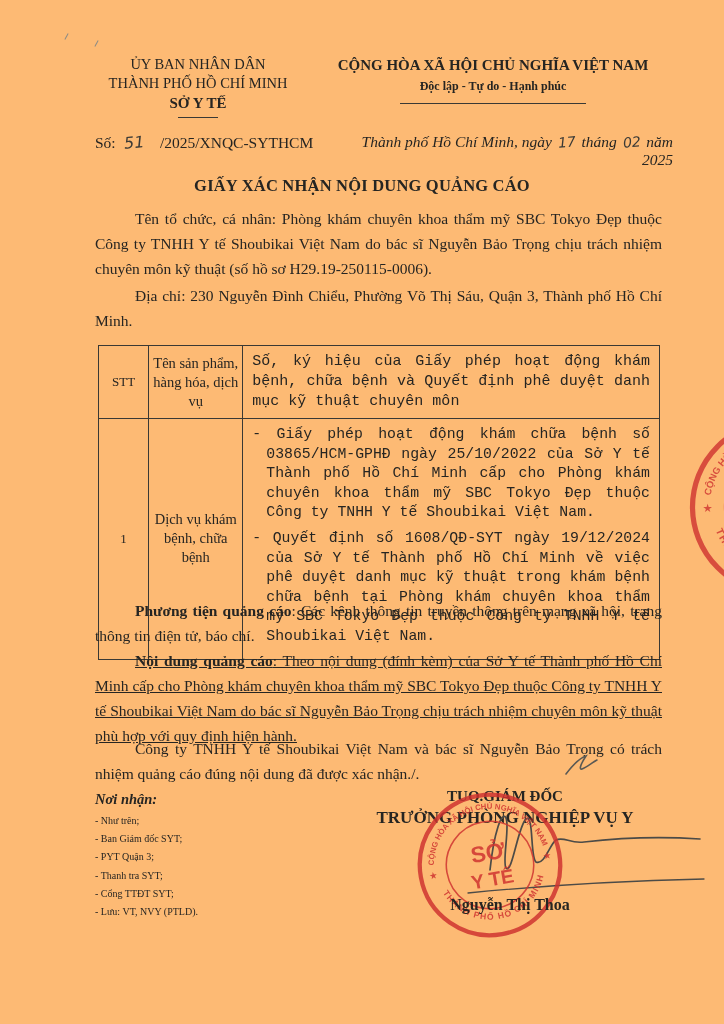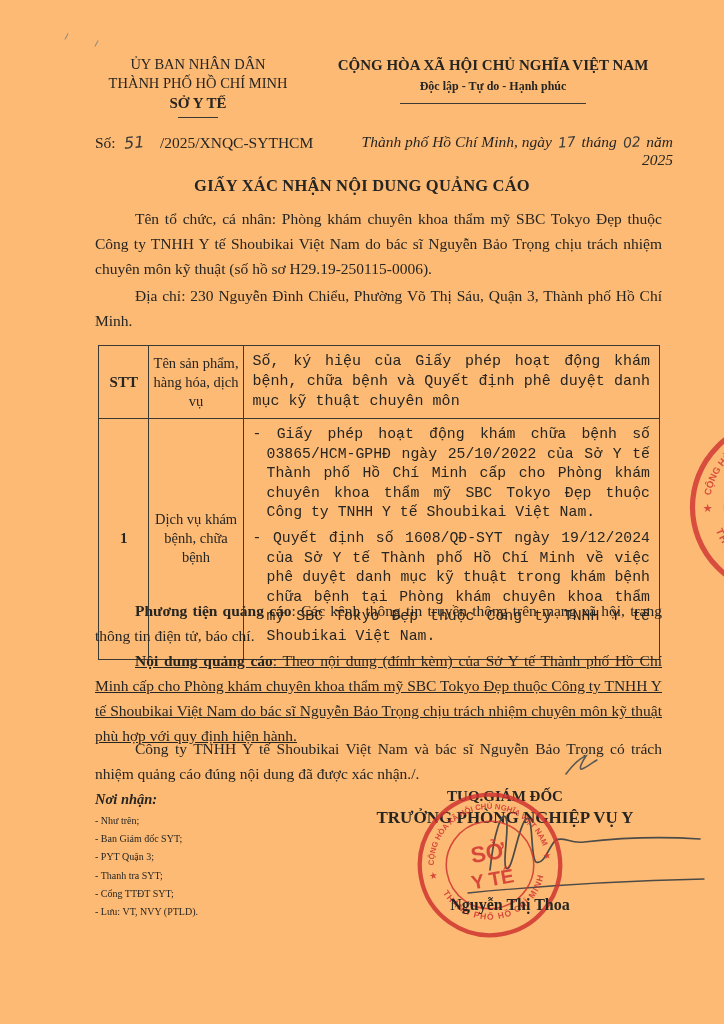--- a/index.html
+++ b/index.html
@@ -29,21 +29,21 @@
   .para{left:95px;width:567px;font-size:15.5px;line-height:25px;text-align:justify;text-indent:40px;}
   .p1{top:206px;}
   .p2{top:283px;}
   .p-media{top:598px;}
   .p-content{top:648px;text-decoration:underline;}
   .p-resp{top:736px;}
   .lead{font-weight:bold;}
   
   .qc-table{left:98px;top:345px;width:562px;border-collapse:collapse;}
   .qc-table td{border:1.6px solid #3a3934;vertical-align:middle;padding:4px 6px;}
-  .qc-table .c-stt{width:38px;text-align:center;font-size:15px;font-weight:bold;}
+  .qc-table .c-stt{width:38px;text-align:center;font-size:13px;}
   .qc-table .c-prod{width:90px;text-align:center;font-size:14.5px;line-height:19px;padding:4px 3px;}
   .qc-table .c-desc{width:414px;font-size:15px;line-height:20px;text-align:justify;padding:6px 9px;font-family:Liberation Mono, monospace;}
   .qc-table .hdr-row td{height:60px;}
   .qc-table .body-row td{height:176px;}
   .bullet{margin:0 0 6px 14px;text-indent:-14px;text-align:justify;font-size:14.8px;line-height:19.6px;}
   
   .recip{left:95px;top:791px;width:260px;}
   .recip-title{font-weight:bold;font-style:italic;font-size:14.5px;margin-bottom:4px;}
   .recip-item{font-size:10px;line-height:18.2px;}
   .sig-block{left:350px;top:786px;width:310px;text-align:center;}

